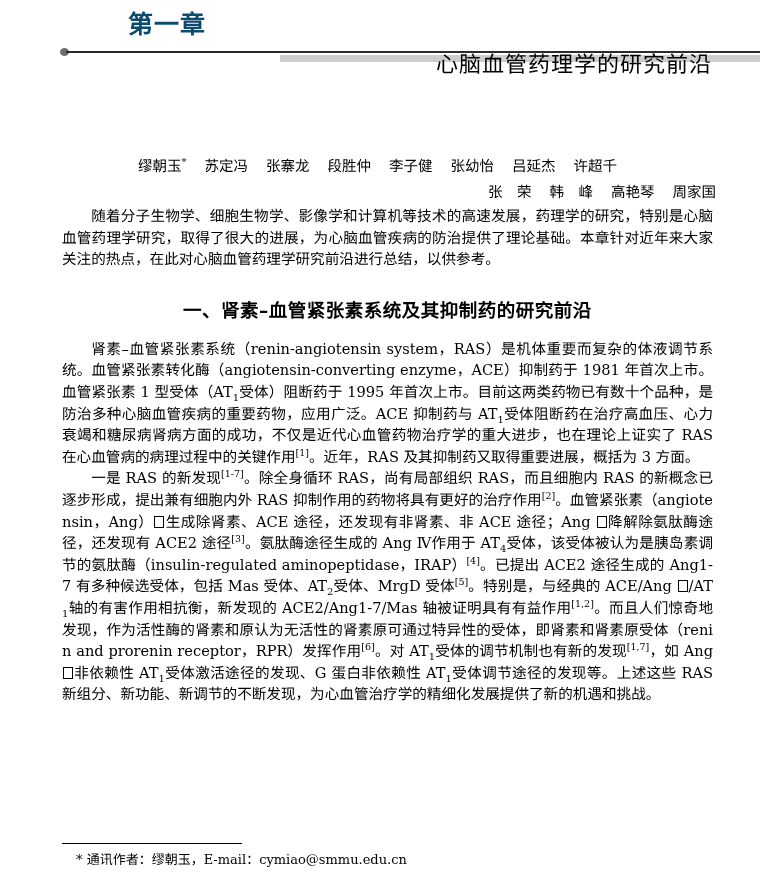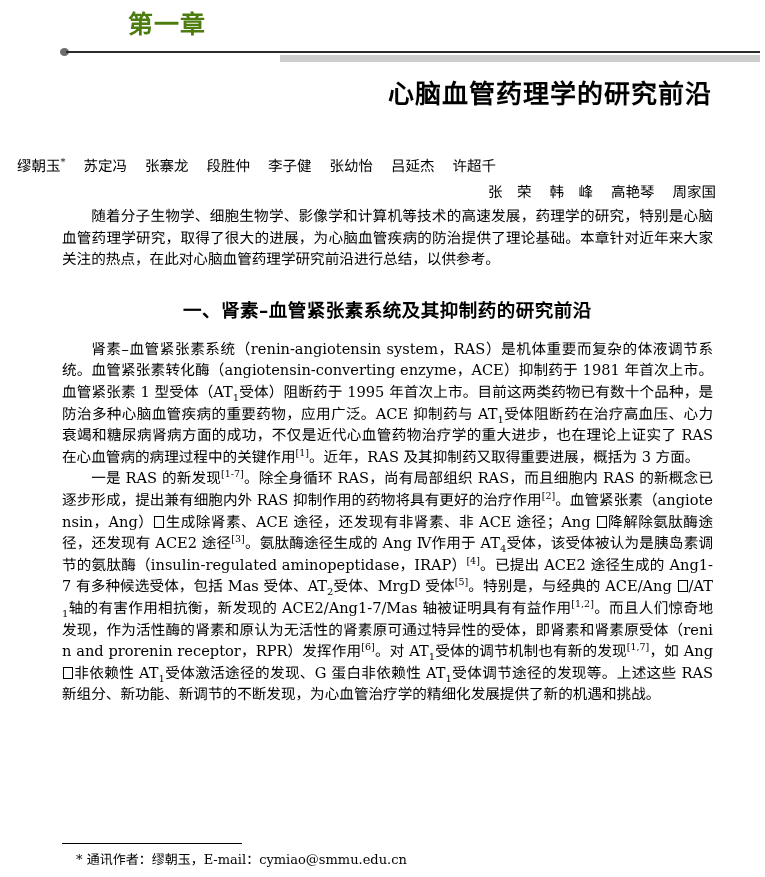--- a/index.html
+++ b/index.html
@@ -31,21 +31,21 @@
   }
   .chapter-number {
     position: absolute;
     left: 128px;
     top: 12px;
     font-family: "DejaVu Sans", "Liberation Sans", sans-serif;
     font-weight: bold;
     font-size: 25px;
     letter-spacing: 1px;
     line-height: 1;
-    color: #4d7c0f;
+    color: #0c4a6e;
   }
   .rule-wrap {
     position: absolute;
     left: 60px;
     top: 47px;
     width: 700px;
     height: 16px;
   }
   .rule-line {
     position: absolute;
@@ -68,37 +68,38 @@
     position: absolute;
     left: 220px;
     top: 8px;
     width: 480px;
     height: 7px;
     background: #cdcdcd;
   }
   .chapter-title {
     position: absolute;
     right: 53px;
-    top: 80px;
+    top: 52px;
     font-family: "DejaVu Sans", "Liberation Sans", sans-serif;
-    font-weight: bold;
-    font-size: 26px;
+    font-weight: normal;
+    font-size: 22px;
     letter-spacing: 1px;
     line-height: 1.15;
     white-space: nowrap;
   }
 
   
   .authors {
     margin: 35px 0 0 0;
     padding: 0 18px 0 0;
     font-size: 14.5px;
     line-height: 26px;
   }
   .authors-line {
+    text-align: center;
     white-space: nowrap;
   }
   .authors-line-1 {
     padding-left: 8px;
   }
   .authors-line-2 {
     text-align: right;
     padding-right: 22px;
     font-family: Liberation Serif, serif;
   }

